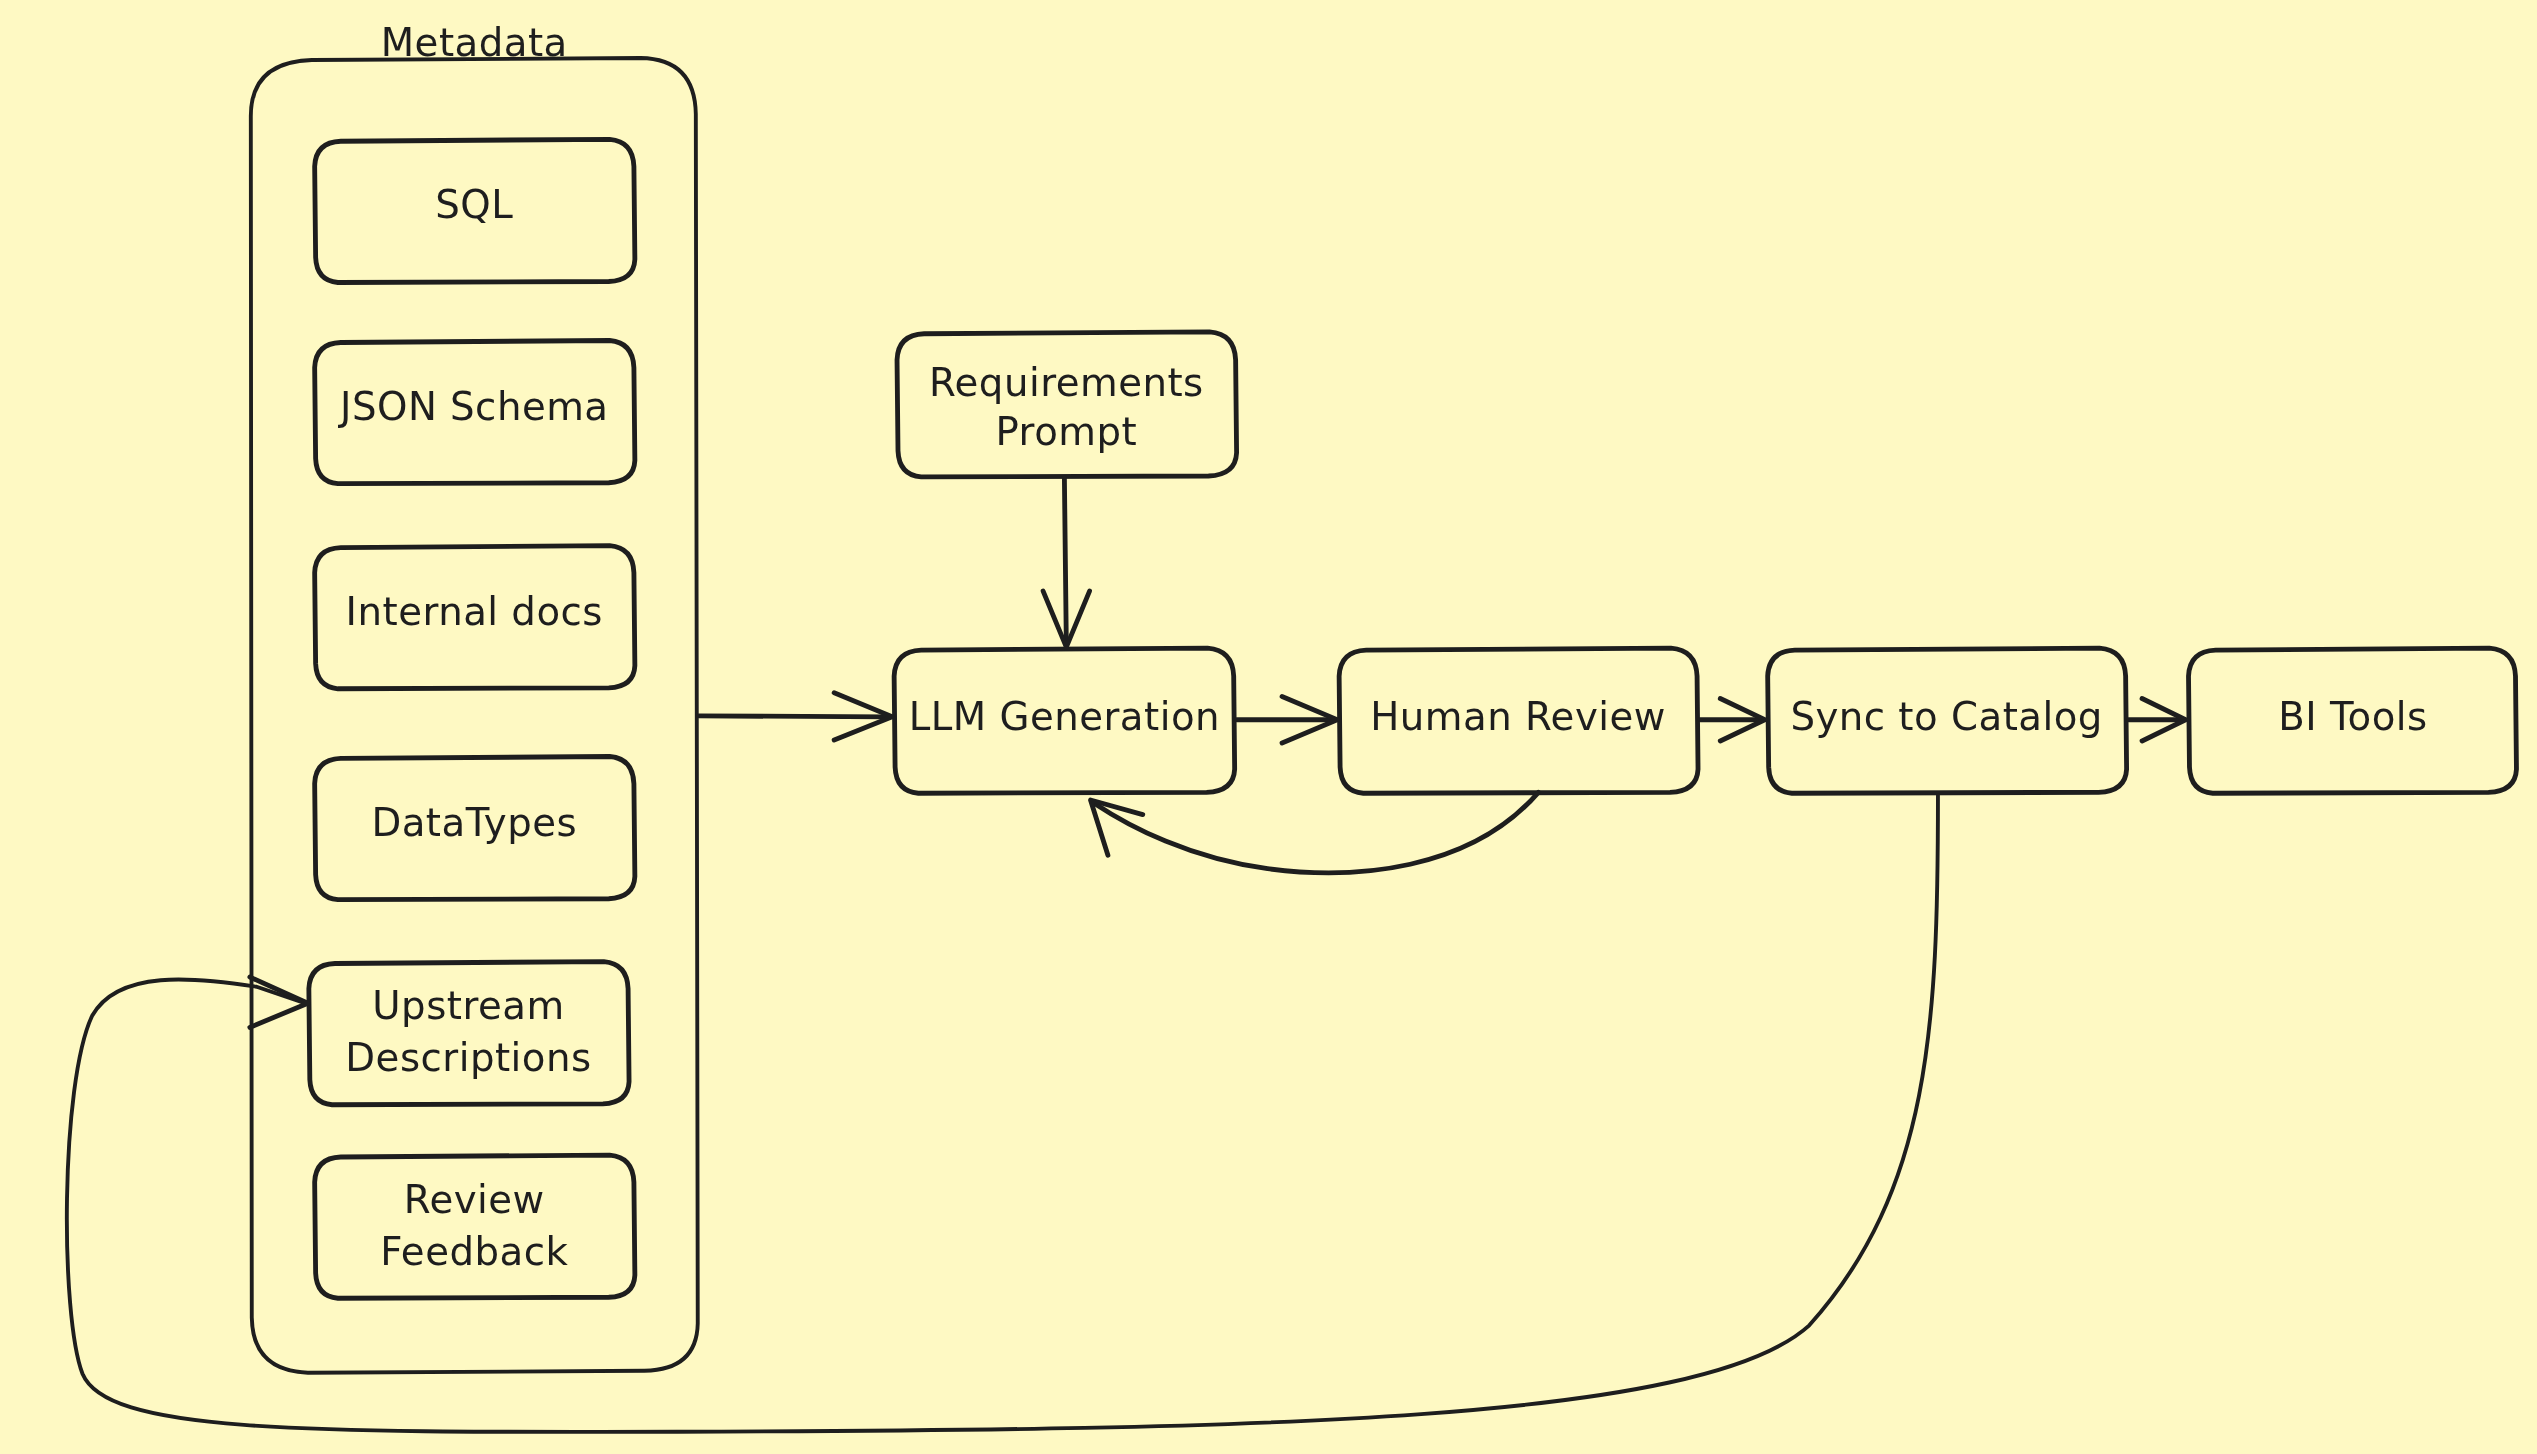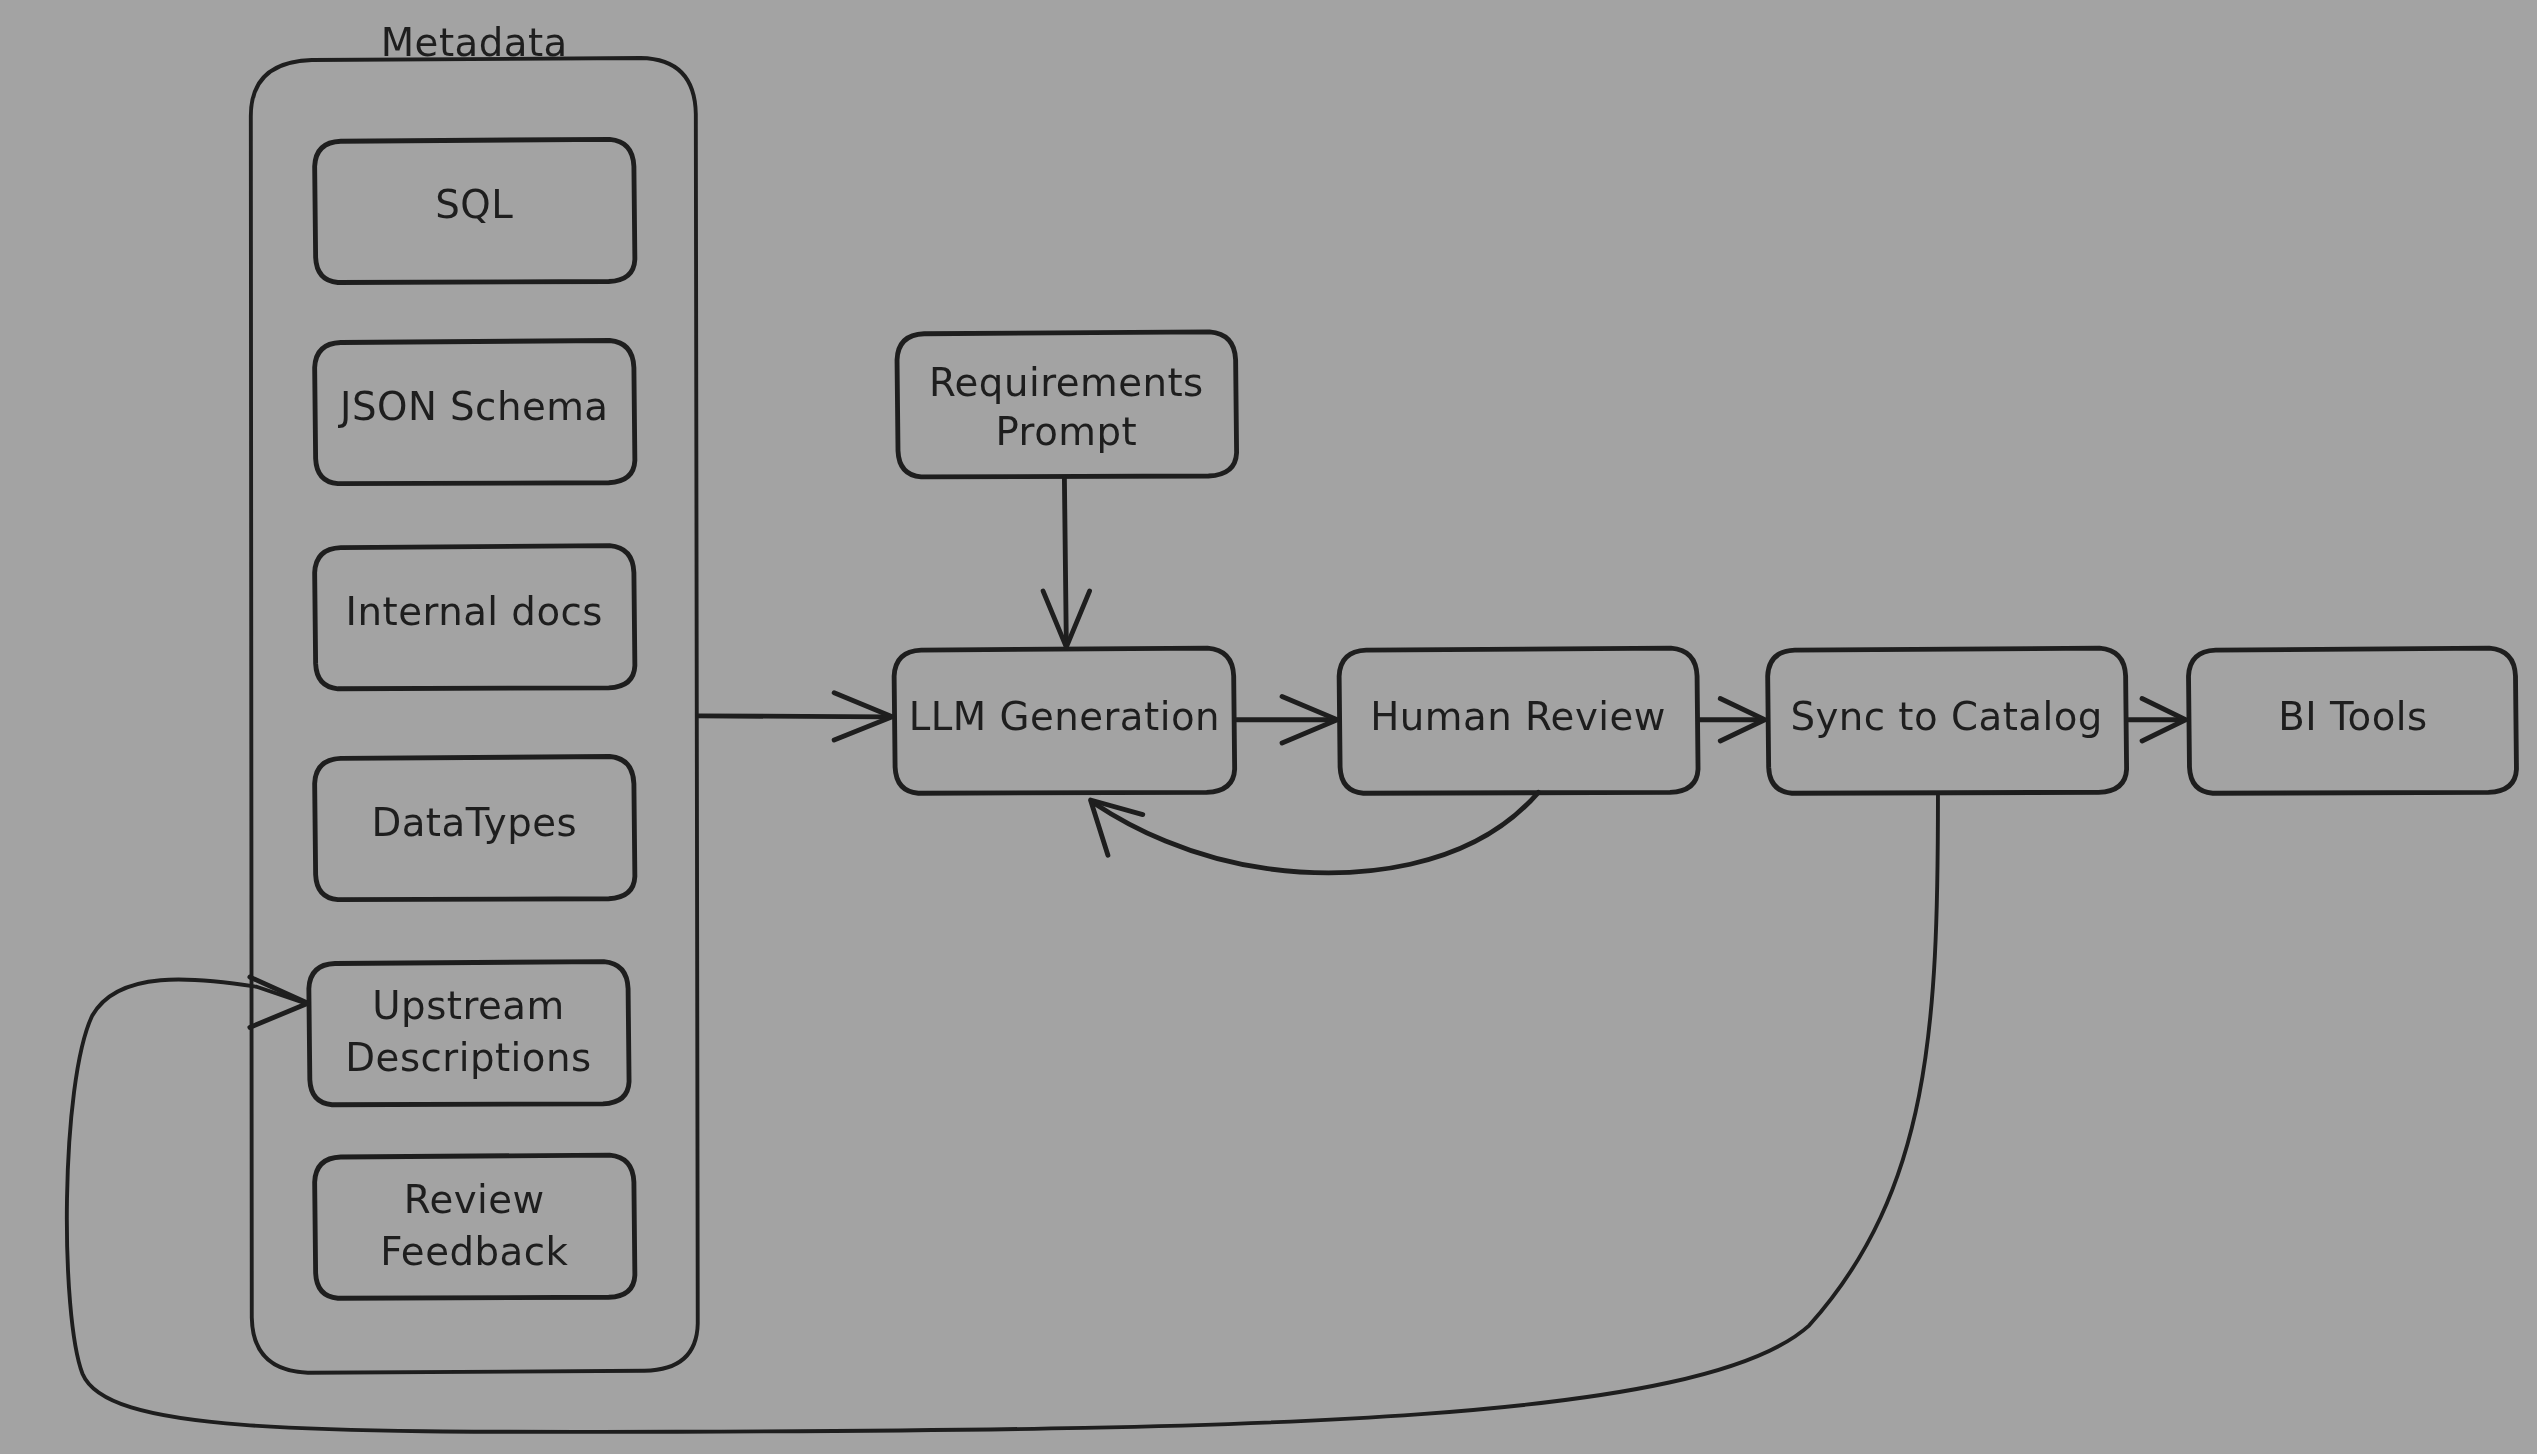--- a/index.html
+++ b/index.html
@@ -10,21 +10,21 @@
   body {
     width: 2538px;
     height: 1454px;
     overflow: hidden;
     font-family: "DejaVu Sans", sans-serif;
   }
   #diagram-root {
     position: relative;
     width: 2538px;
     height: 1454px;
-    background: #a3a3a3;
+    background: #fef9c3;
   }
   svg#diagram-svg {
     position: absolute;
     top: 0;
     left: 0;
     width: 2538px;
     height: 1454px;
     display: block;
   }
   .shape-stroke {

